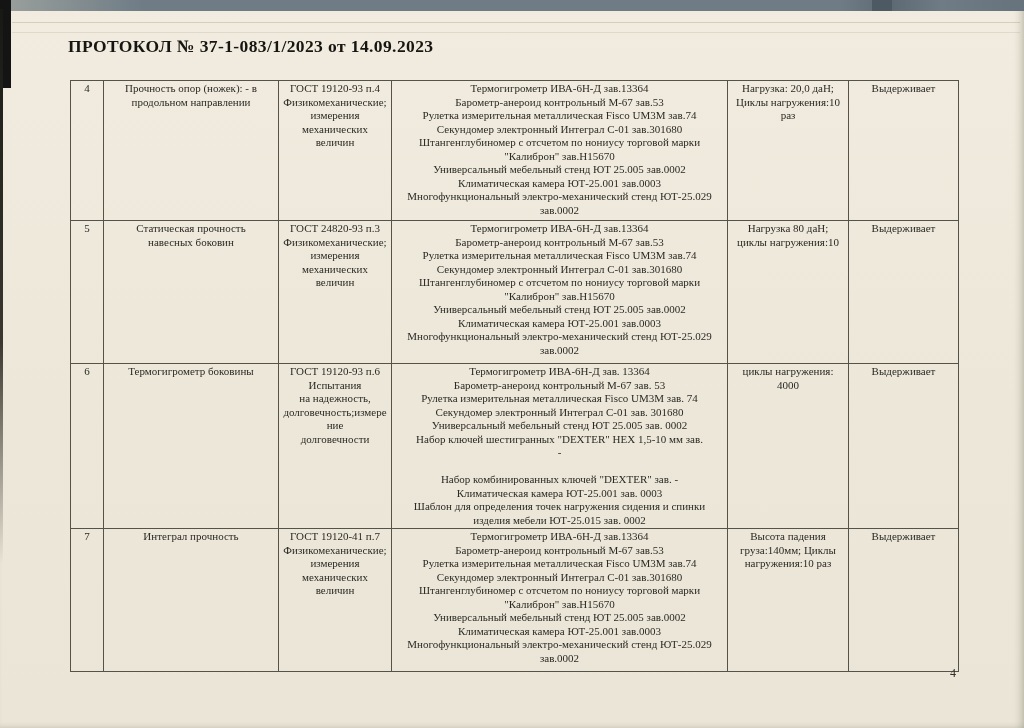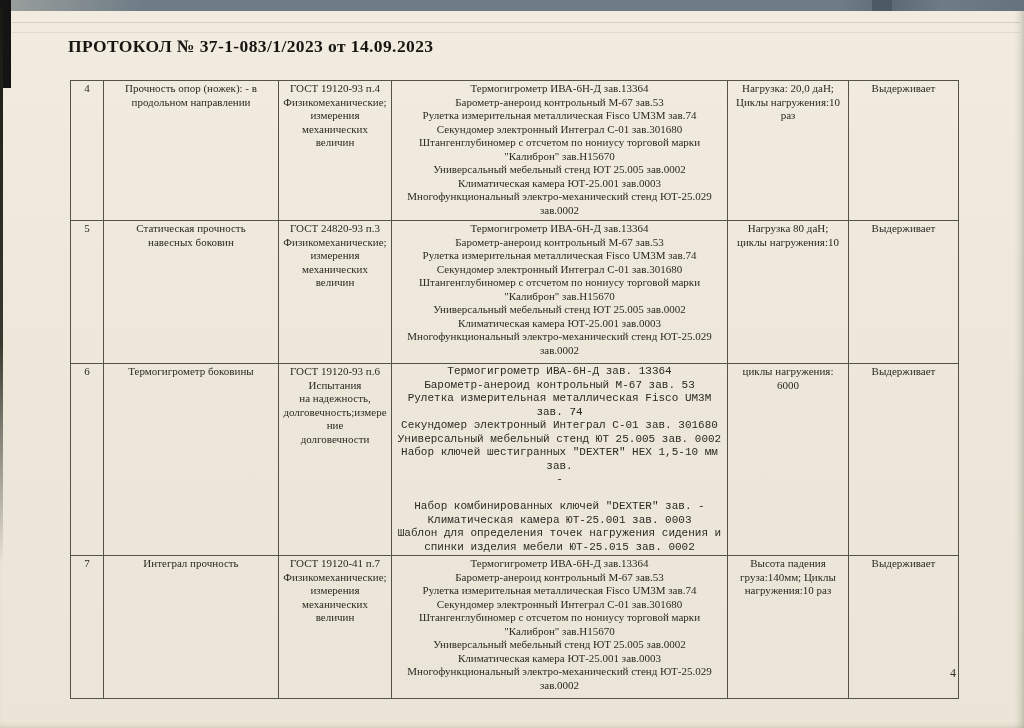--- a/index.html
+++ b/index.html
@@ -33,21 +33,21 @@
     width:888px;border-collapse:collapse;table-layout:fixed;
   }
   table.doc td{
     border:1px solid #555247;
     vertical-align:top;text-align:center;
     font-size:11px;line-height:13.5px;
     padding:1px 2px;
     white-space:pre-line;
     overflow:hidden;
   }
-  td.tight{line-height:12.9px;font-family:Liberation Mono, monospace;}
+  td.tight{line-height:12.9px;}
   .page-number{position:absolute;left:950px;top:666px;font-size:12px;color:#33312b;}
 </style>
 </head>
 <body>
 
 <div class="scan">
 
   <div class="top-band"></div>
   <div class="band-notch"></div>
   <div class="left-bar-top"></div>
@@ -124,21 +124,21 @@
 Рулетка измерительная металлическая Fisco UM3M зав. 74
 Секундомер электронный Интеграл С-01 зав. 301680
 Универсальный мебельный стенд ЮТ 25.005 зав. 0002
 Набор ключей шестигранных "DEXTER" HEX 1,5-10 мм зав.
 -
 
 Набор комбинированных ключей "DEXTER" зав. -
 Климатическая камера ЮТ-25.001 зав. 0003
 Шаблон для определения точек нагружения сидения и спинки изделия мебели ЮТ-25.015 зав. 0002</td>
       <td>циклы нагружения:
-6000</td>
+4000</td>
       <td>Выдерживает</td>
     </tr>
     <tr style="height:143px">
       <td>7</td>
       <td>Интеграл прочность</td>
       <td>ГОСТ 19120-41 п.7
 Физикомеханические;
 измерения
 механических
 величин</td>

